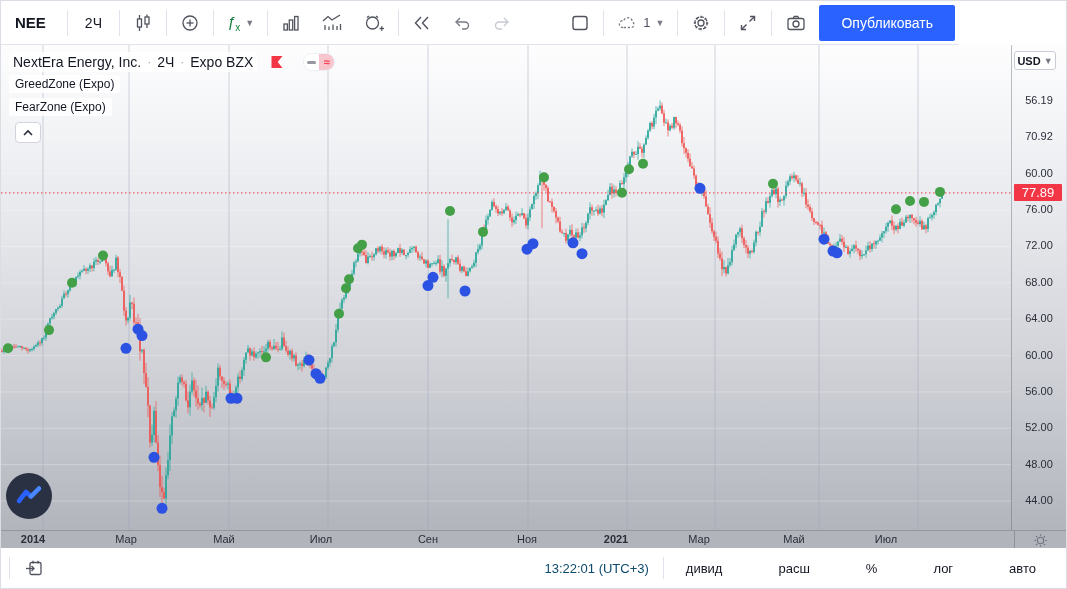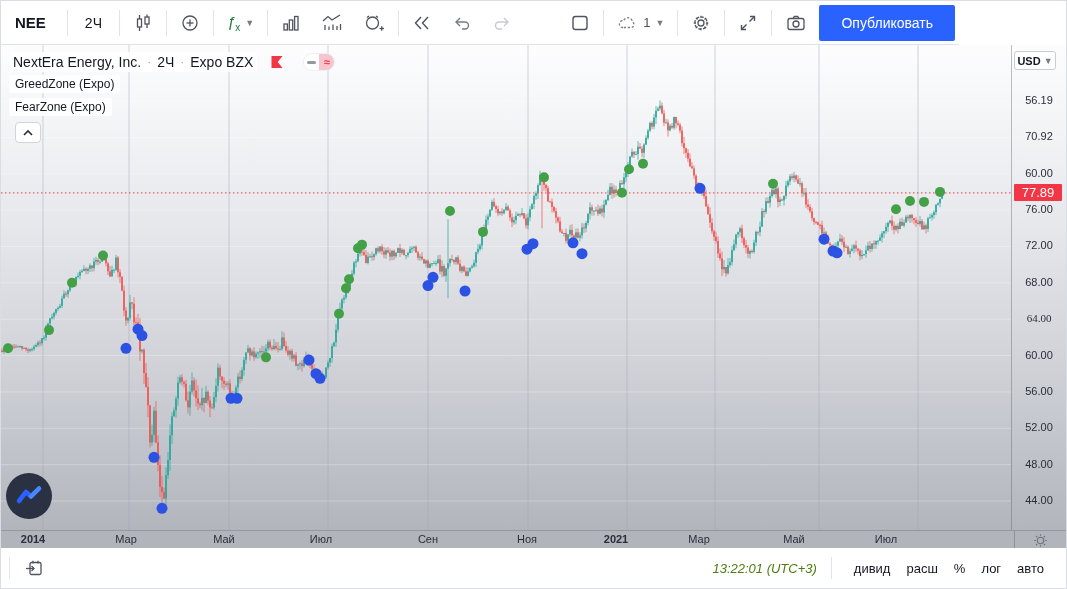--- a/index.html
+++ b/index.html
@@ -60,22 +60,22 @@
   .tlabel{position:absolute;top:2px;transform:translateX(-50%);white-space:nowrap;}
   .tlabel.bold{font-weight:bold;}
   #axis-corner{position:absolute;left:1013px;top:0;width:52px;height:18px;border-left:1px solid rgba(60,63,72,.3);
                display:flex;align-items:center;justify-content:center;}
   
   #bottombar{position:absolute;left:0;top:547px;width:1065px;height:40px;background:#fff;
              display:flex;align-items:center;font-size:13px;}
   #range-buttons{display:flex;align-items:center;margin-left:8px;}
   .range-btn{padding:4px 8px;border-radius:3px;cursor:pointer;color:#131722;}
   .bb-sep{width:1px;height:22px;background:#e0e3eb;margin:0 8px;}
-  #clock{margin-left:auto;color:#4d7c0f;cursor:pointer;font-style:italic;}
-  #scale-options{display:flex;align-items:center;margin-right:14px;}
+  #clock{margin-left:auto;color:#0c4a6e;cursor:pointer;}
+  #scale-options{display:flex;align-items:center;margin-right:22px;gap:40px;}
   .scale-opt{padding:4px 8px;cursor:pointer;color:#131722;}
 </style>
 </head>
 <body>
 
 <div id="app">
 
   <div id="topbar">
     <div class="tb-left">
       <div class="tb-item sym">NEE</div>
@@ -1248,21 +1248,21 @@
       <div id="usd-pill">
         <span>USD</span>
         <span class="chev">▼</span>
       </div>
       <div id="last-badge" style="top: 139.409px;">77.89</div>
     <div class="ptick" style="top: 449px;">44.00</div>
         <div class="ptick" style="top: 412.636px;">48.00</div>
         <div class="ptick" style="top: 376.272px;">52.00</div>
         <div class="ptick" style="top: 339.909px;">56.00</div>
         <div class="ptick" style="top: 303.545px;">60.00</div>
-        <div class="ptick" style="top: 267.182px; font-family: Liberation Serif, serif;">64.00</div>
+        <div class="ptick" style="top: 267.182px;">64.00</div>
         <div class="ptick" style="top: 230.818px;">68.00</div>
         <div class="ptick" style="top: 194.454px;">72.00</div>
         <div class="ptick" style="top: 158.091px;">76.00</div>
         <div class="ptick" style="top: 121.727px;">60.00</div>
         <div class="ptick" style="top: 85.3636px;">70.92</div>
         <div class="ptick" style="top: 49px;">56.19</div>
       </div>
   </div>
 
   <div id="time-axis">

